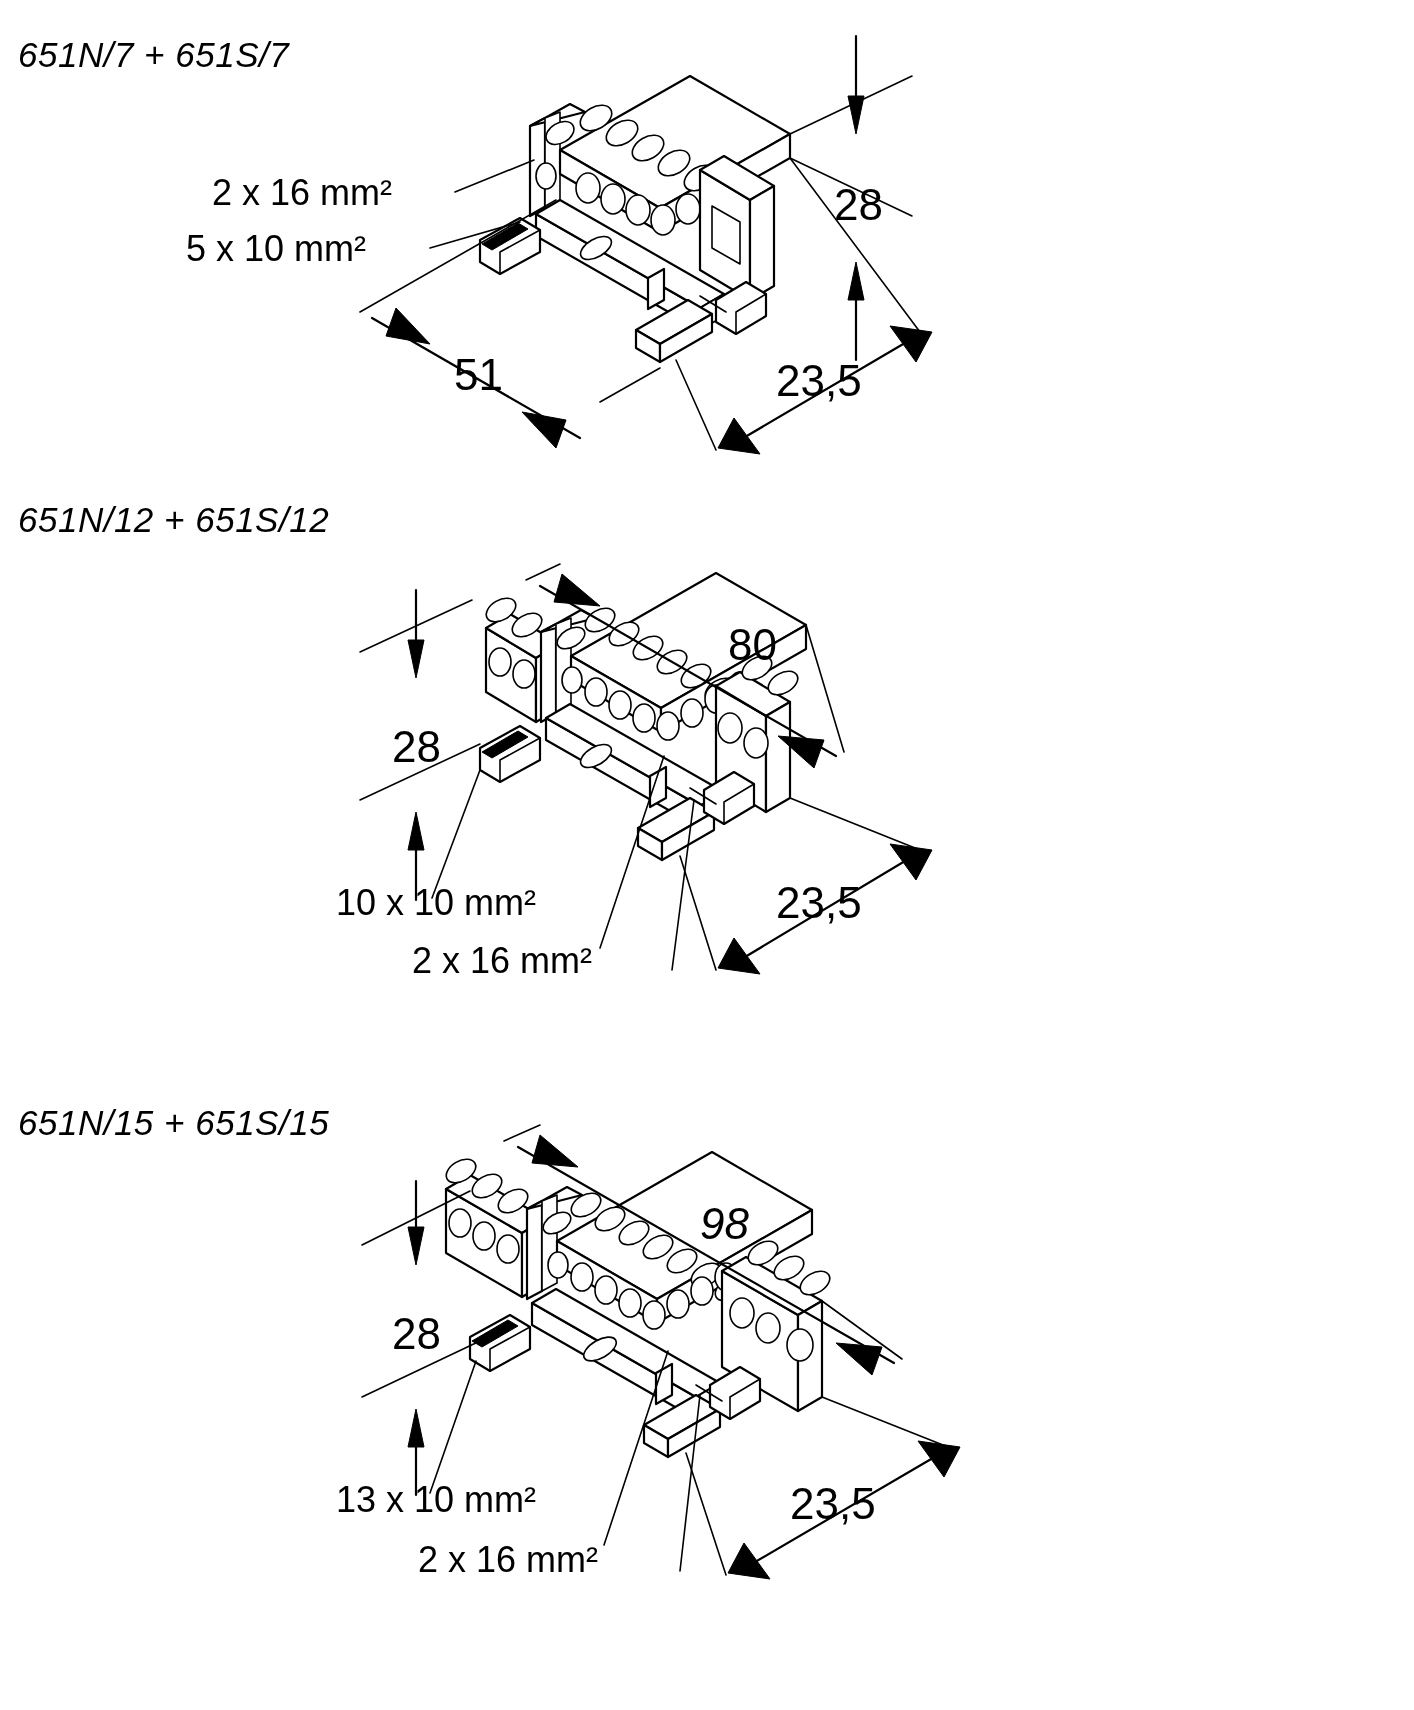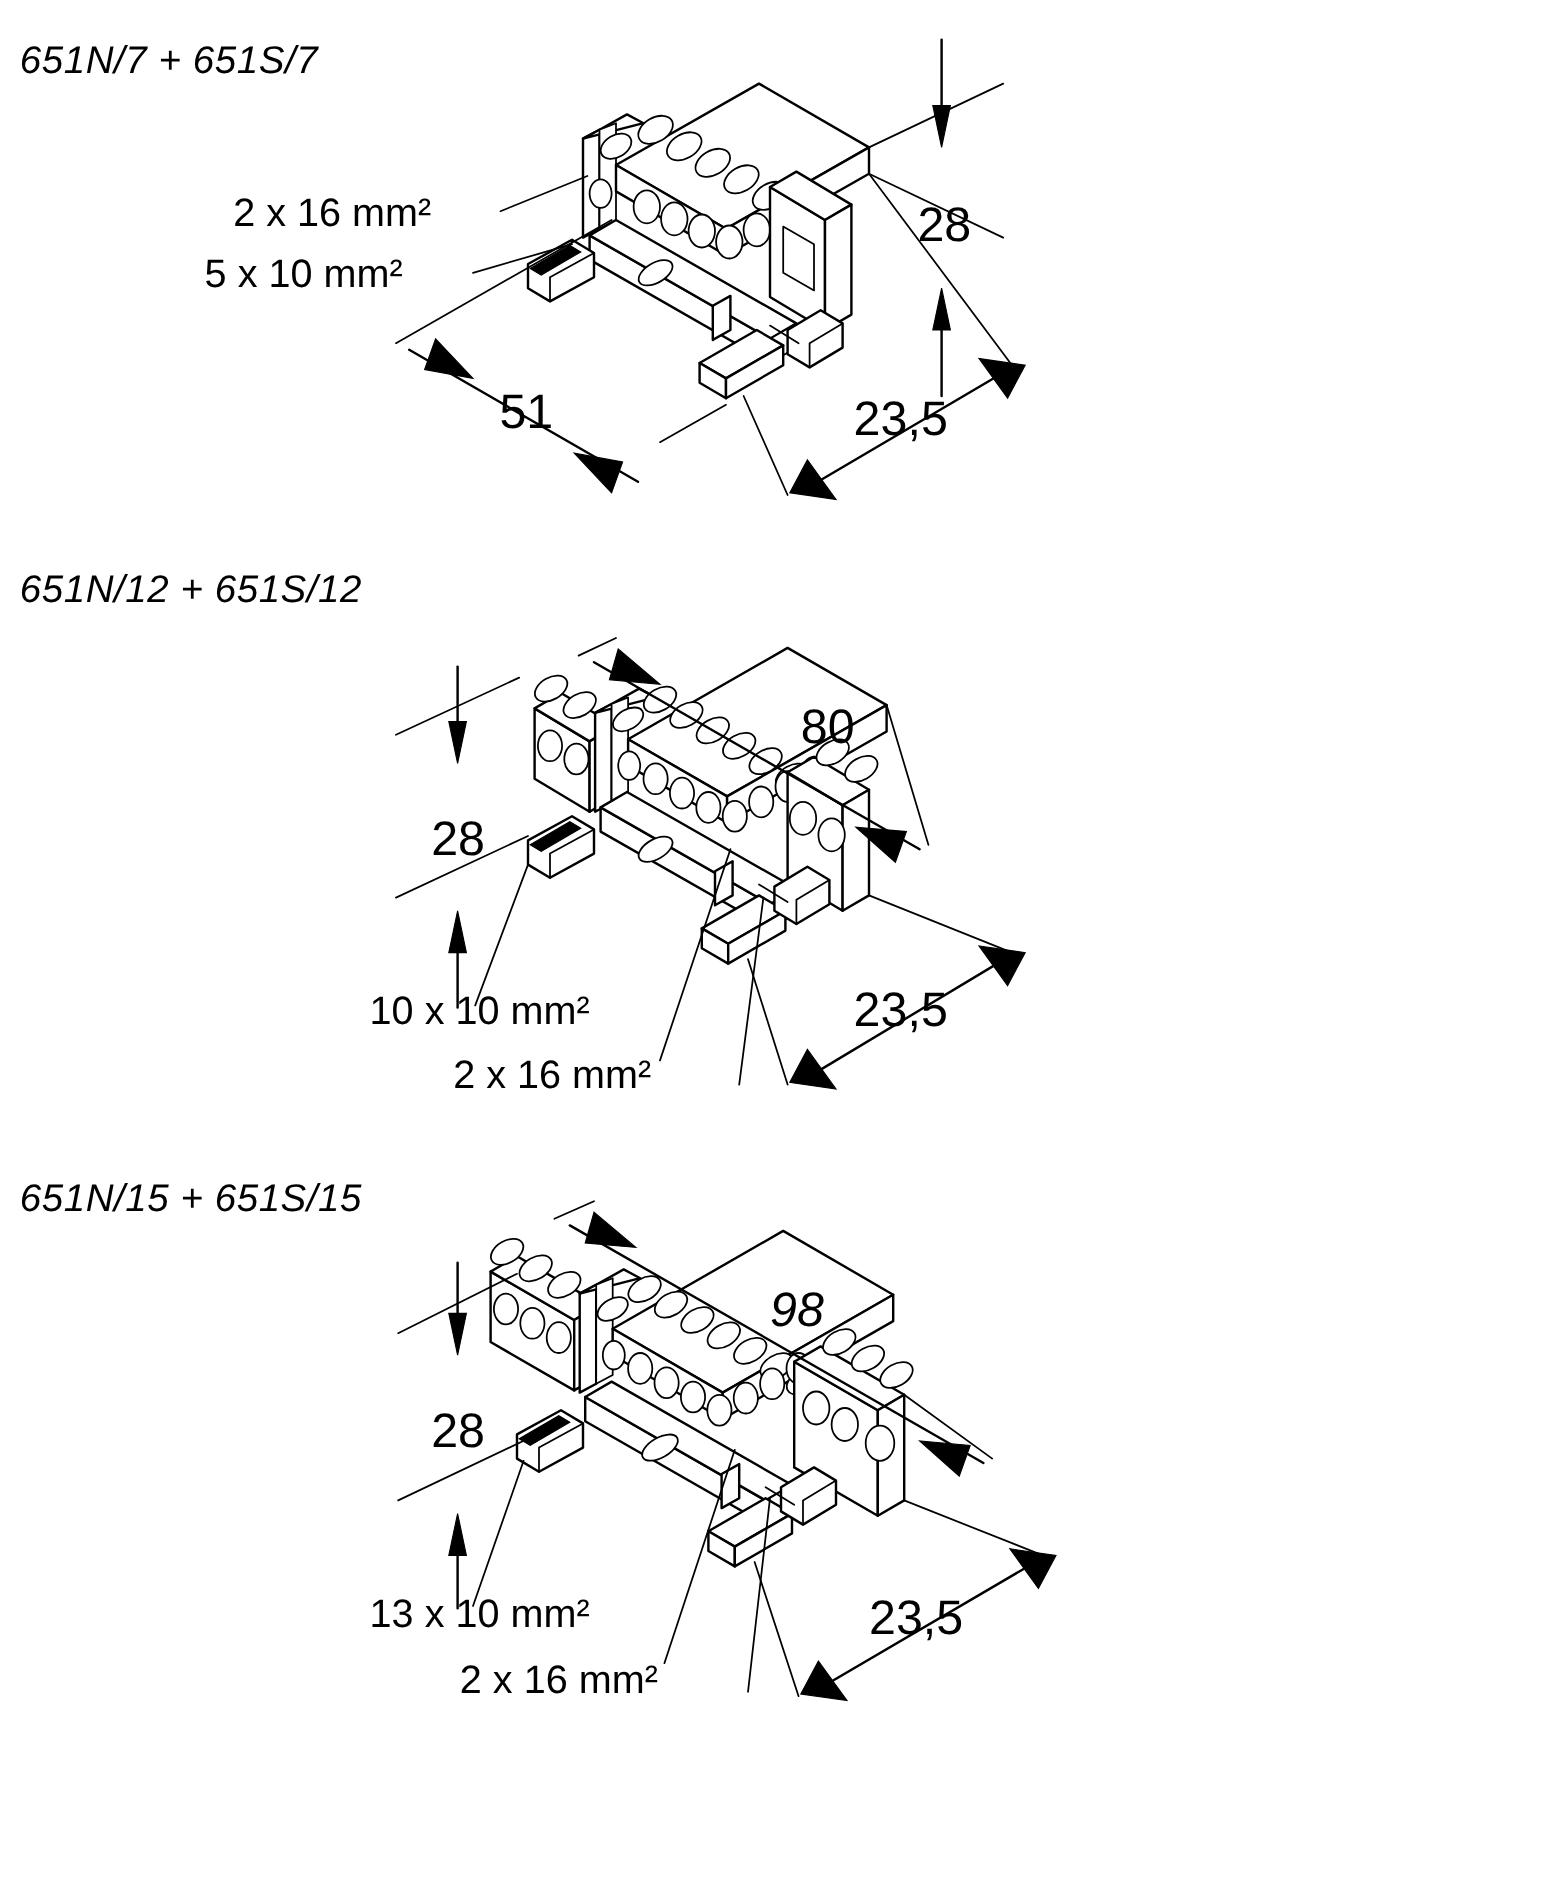--- a/index.html
+++ b/index.html
@@ -18,22 +18,22 @@
   .sheet {
     position: absolute;
     inset: 0;
   }
   .variant {
     position: absolute;
     left: 0;
     width: 1414px;
   }
   #variant-0 { top: 0; height: 500px; }
-  #variant-1 { top: 500px; height: 560px; margin-top: 16px; }
-  #variant-2 { top: 1022px; height: 655px; }
+  #variant-1 { top: 500px; height: 560px; }
+  #variant-2 { top: 1055px; height: 655px; }
 
   .variant-title {
     position: absolute;
     left: 18px;
     font-size: 35px;
     letter-spacing: 0.5px;
     white-space: nowrap;
     font-style: italic;
   }
   #variant-0 .variant-title { top: 35px; }

